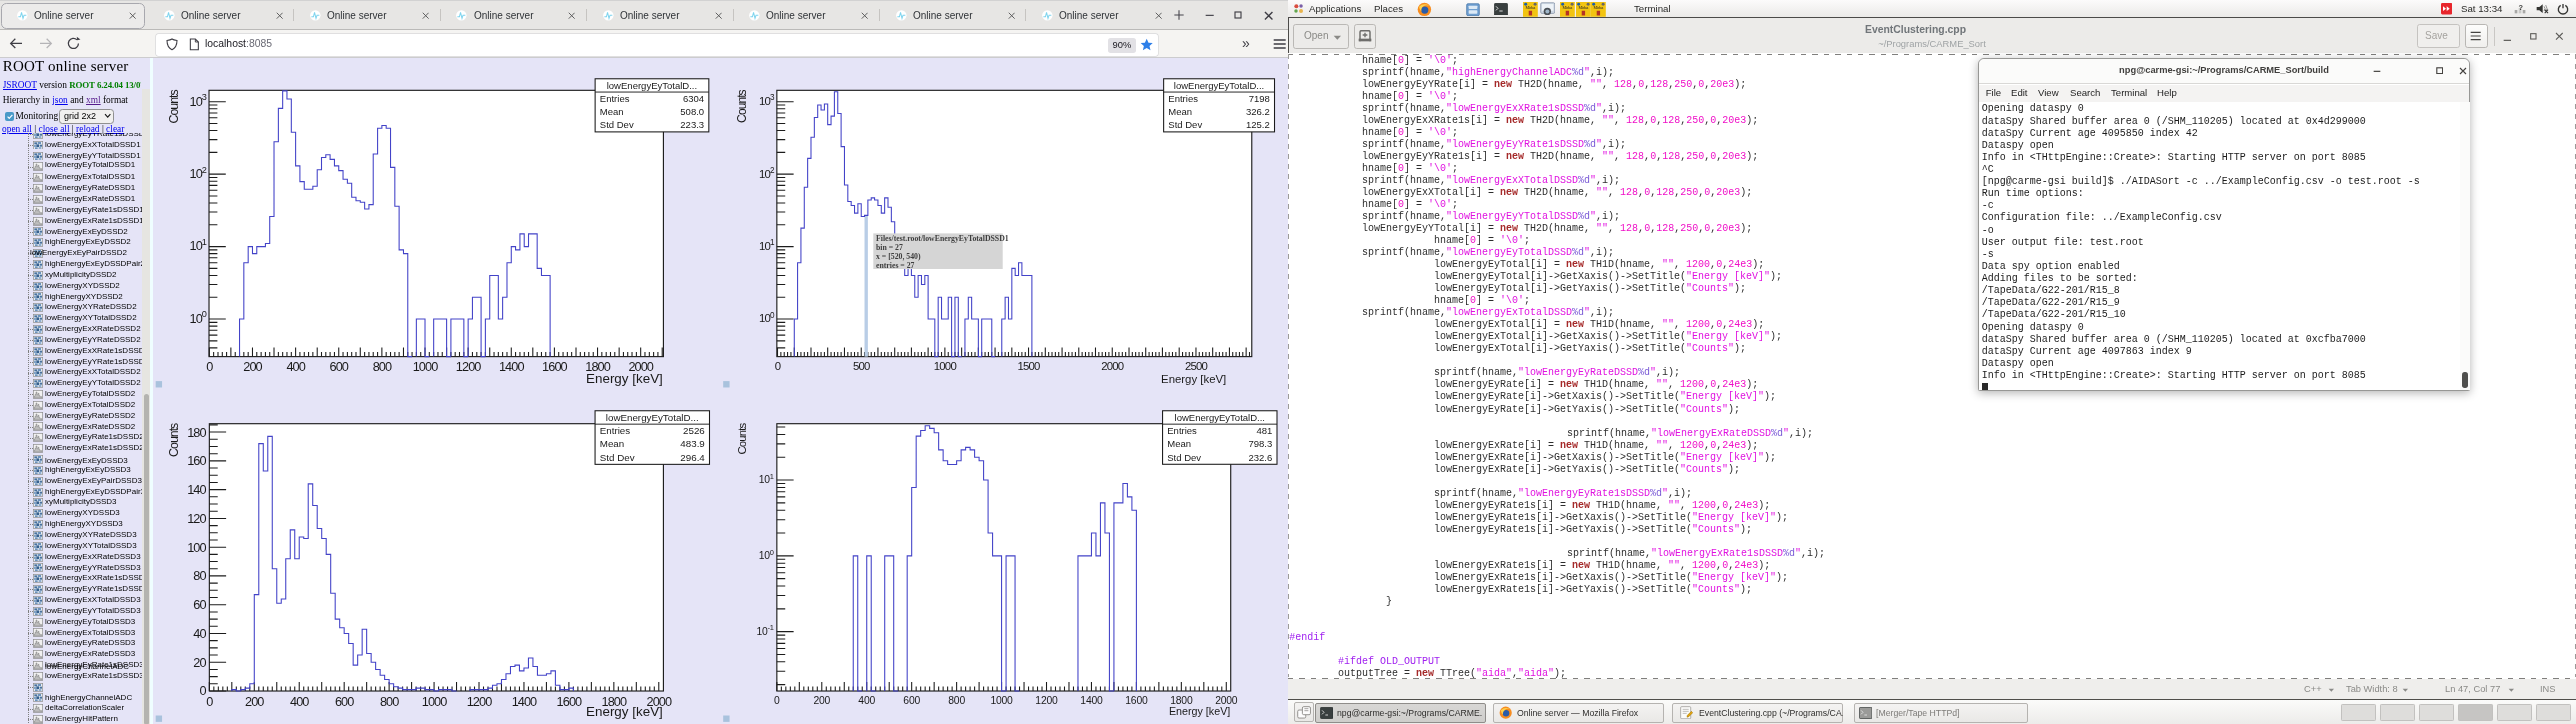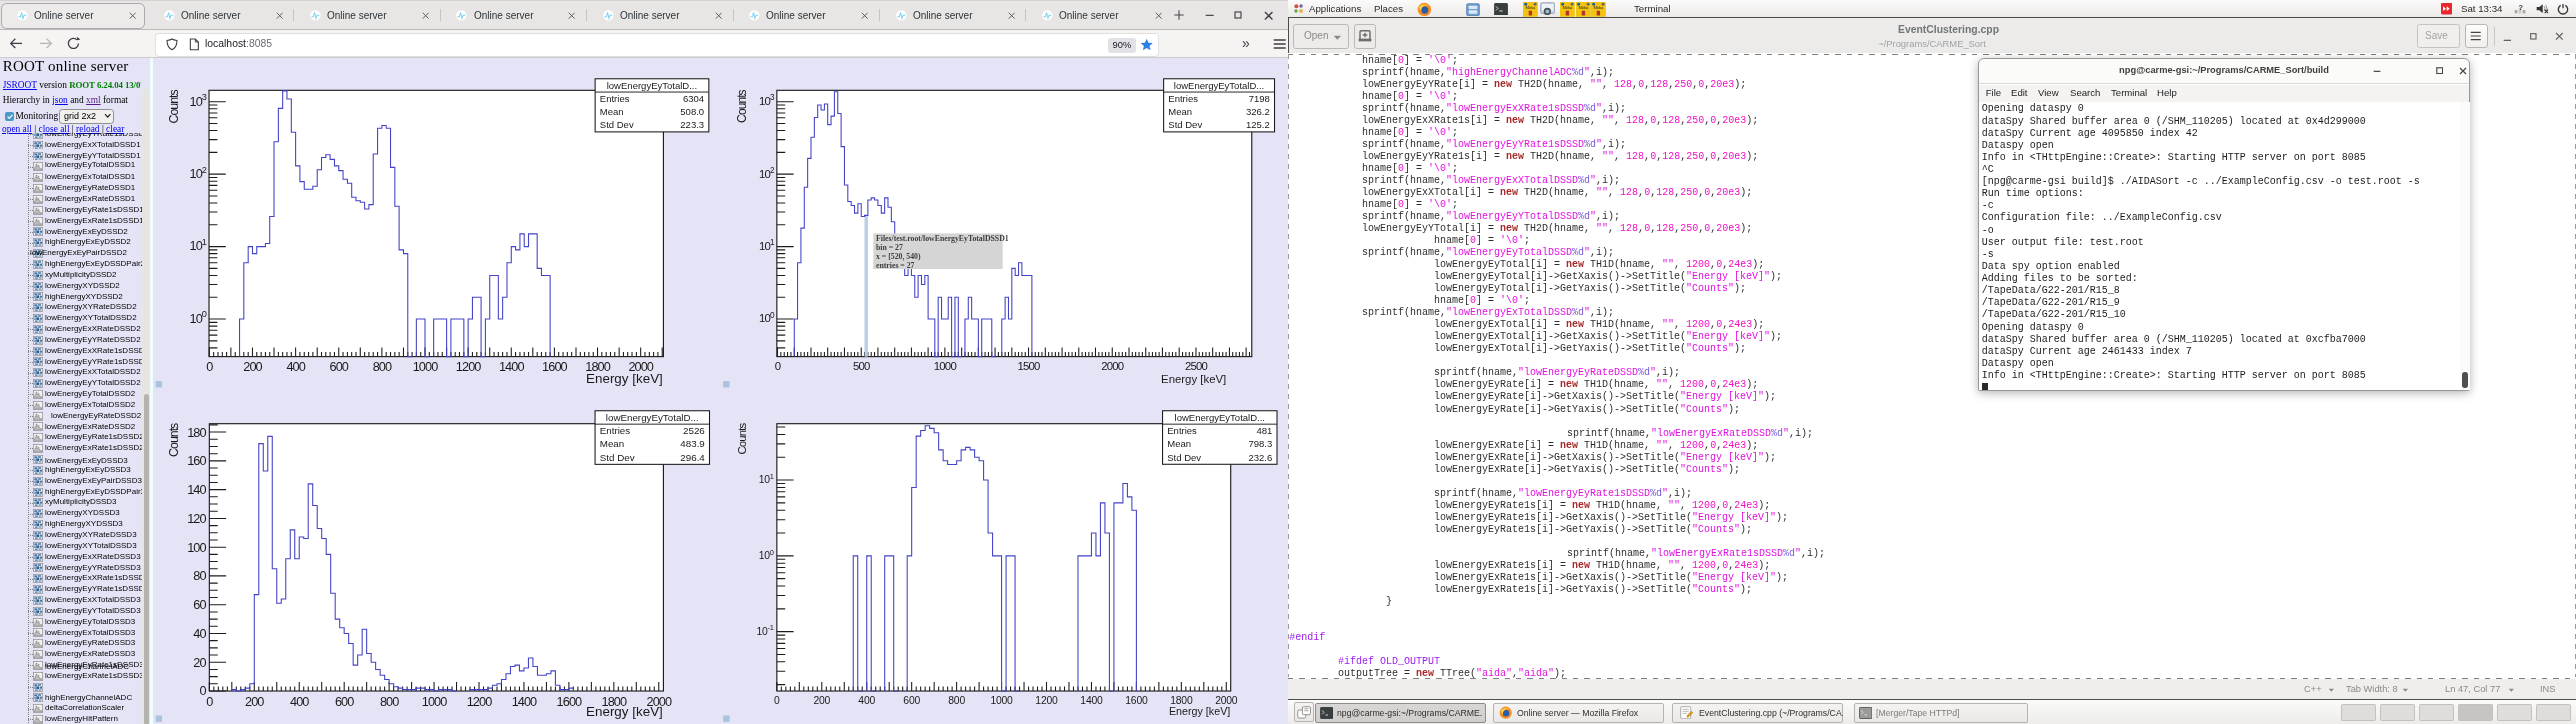--- a/index.html
+++ b/index.html
@@ -459,21 +459,21 @@
         </svg>
       </div>
 <div style="position:absolute;left:45px;top:267px;font:8px 'Liberation Sans';color:#000;white-space:nowrap">lowEnergyExTotalDSSD2</div>
 <div style="position:absolute;left:27.5px;top:283px;width:5.4px;height:0.7px;border-top:0.7px dotted #7f7f7f"></div>
 <div style="position:absolute;left:33px;top:279px">
         <svg class="ti" width="10" height="8.7" viewBox="0 0 15 13">
           <rect x="0.5" y="0.5" width="14" height="12" fill="#f1f1f1" stroke="#8a8a8a"></rect>
           <path d="M1.5 11.5 V9.5 H3 V6.5 H4.5 V3 H6 V7 H7.5 V5 H9 V8.5 H10.5 V10 H13.5 V11.5 Z" fill="#bdbdbd" stroke="#7d7d7d" stroke-width="0.7"></path>
         </svg>
       </div>
-<div style="position:absolute;left:51px;top:278px;font:8px 'Liberation Sans';color:#000;white-space:nowrap">lowEnergyEyRateDSSD2</div>
+<div style="position:absolute;left:45px;top:278px;font:8px 'Liberation Sans';color:#000;white-space:nowrap">lowEnergyEyRateDSSD2</div>
 <div style="position:absolute;left:27.5px;top:294px;width:5.4px;height:0.7px;border-top:0.7px dotted #7f7f7f"></div>
 <div style="position:absolute;left:33px;top:289px">
         <svg class="ti" width="10" height="8.7" viewBox="0 0 15 13">
           <rect x="0.5" y="0.5" width="14" height="12" fill="#f1f1f1" stroke="#8a8a8a"></rect>
           <path d="M1.5 11.5 V9.5 H3 V6.5 H4.5 V3 H6 V7 H7.5 V5 H9 V8.5 H10.5 V10 H13.5 V11.5 Z" fill="#bdbdbd" stroke="#7d7d7d" stroke-width="0.7"></path>
         </svg>
       </div>
 <div style="position:absolute;left:45px;top:289px;font:8px 'Liberation Sans';color:#000;white-space:nowrap">lowEnergyExRateDSSD2</div>
 <div style="position:absolute;left:27.5px;top:305px;width:5.4px;height:0.7px;border-top:0.7px dotted #7f7f7f"></div>
 <div style="position:absolute;left:33px;top:300px">
@@ -939,21 +939,21 @@
 <div style="position:absolute;left:1304px;top:30px;font:10px 'Liberation Sans';color:#8a8a86">Open</div>
 <svg style="position:absolute;left:1333px;top:35px" width="8.7" height="5.4" viewBox="0 0 13 8">
     <path d="M1 1 L6.5 7 L12 1 Z" fill="#8a8a86"></path>
   </svg>
 <div style="position:absolute;left:1354px;top:23.5px;width:22px;height:25.5px;border:0.7px solid #bab8b5;border-radius:2.7px"></div>
 <svg style="position:absolute;left:1358px;top:30px" width="14" height="12" viewBox="0 0 21 18">
     <path d="M3 17 V3 Q3 1 5 1 H16 Q18 1 18 3 V17" fill="none" stroke="#6e6d6b" stroke-width="2.2"></path>
     <rect x="1" y="13" width="19" height="4" fill="#6e6d6b"></rect>
     <path d="M10.5 4 V11 M7 7.5 H14" stroke="#6e6d6b" stroke-width="2"></path>
   </svg>
-<div style="position:absolute;left:1865px;top:23.5px;width:134px;text-align:right;font:bold 10.4px 'Liberation Sans';color:#71767a">EventClustering.cpp</div>
+<div style="position:absolute;left:1865px;top:23.5px;width:134px;text-align:left;font:bold 10.4px 'Liberation Sans';color:#71767a">EventClustering.cpp</div>
 <div style="position:absolute;left:1865px;top:38px;width:134px;text-align:center;font:9.4px 'Liberation Sans';color:#9fa3a5">~/Programs/CARME_Sort</div>
 <div style="position:absolute;left:2417px;top:24px;width:43px;height:23.5px;background:#f0efed;border:0.7px solid #c5c3c0;border-radius:2.7px"></div>
 <div style="position:absolute;left:2425px;top:29.5px;font:10px 'Liberation Sans';color:#a5a39f">Save</div>
 <div style="position:absolute;left:2465px;top:24px;width:23px;height:23.5px;background:linear-gradient(#fdfdfc,#f0efed);border:0.7px solid #b8b6b3;border-radius:2.7px"></div>
 <svg style="position:absolute;left:2470px;top:31px" width="11.4" height="10" viewBox="0 0 17 15">
     <path d="M1 2 H16 M1 7.5 H16 M1 13 H16" stroke="#454442" stroke-width="1.8"></path>
   </svg>
 <div style="position:absolute;left:2494px;top:27px;width:0.7px;height:19px;background:#c9c7c4"></div>
 <svg style="position:absolute;left:2503px;top:39px" width="8.7" height="2.7" viewBox="0 0 13 4">
     <path d="M1 2 H12" stroke="#5b5a57" stroke-width="1.8"></path>
@@ -1183,21 +1183,21 @@
 <div style="position:absolute;left:2.7px;top:123px;white-space:pre">-o</div>
 <div style="position:absolute;left:2.7px;top:135px;white-space:pre">User output file: test.root</div>
 <div style="position:absolute;left:2.7px;top:147px;white-space:pre">-s</div>
 <div style="position:absolute;left:2.7px;top:159px;white-space:pre">Data spy option enabled</div>
 <div style="position:absolute;left:2.7px;top:171px;white-space:pre">Adding files to be sorted:</div>
 <div style="position:absolute;left:2.7px;top:183px;white-space:pre">/TapeData/G22-201/R15_8</div>
 <div style="position:absolute;left:2.7px;top:195px;white-space:pre">/TapeData/G22-201/R15_9</div>
 <div style="position:absolute;left:2.7px;top:207px;white-space:pre">/TapeData/G22-201/R15_10</div>
 <div style="position:absolute;left:2.7px;top:220px;white-space:pre">Opening dataspy 0</div>
 <div style="position:absolute;left:2.7px;top:232px;white-space:pre">dataSpy Shared buffer area 0 (/SHM_110205) located at 0xcfba7000</div>
-<div style="position:absolute;left:2.7px;top:244px;white-space:pre">dataSpy Current age 2461433 index 7</div>
+<div style="position:absolute;left:2.7px;top:244px;white-space:pre">dataSpy Current age 4097863 index 9</div>
 <div style="position:absolute;left:2.7px;top:256px;white-space:pre">Dataspy open</div>
 <div style="position:absolute;left:2.7px;top:268px;white-space:pre">Info in &lt;THttpEngine::Create&gt;: Starting HTTP server on port 8085</div>
 <div style="position:absolute;left:2.7px;top:281px;width:6px;height:10.7px;background:#2a2a2a"></div>
     </div>
 <div style="position:absolute;left:481px;top:43px;width:10px;height:288px;background:#fbfbfa"></div>
 <div style="position:absolute;left:483px;top:313px;width:6px;height:16px;background:#4f4f4d;border-radius:2.7px"></div>
 </div>
 
 
 </body></html>

